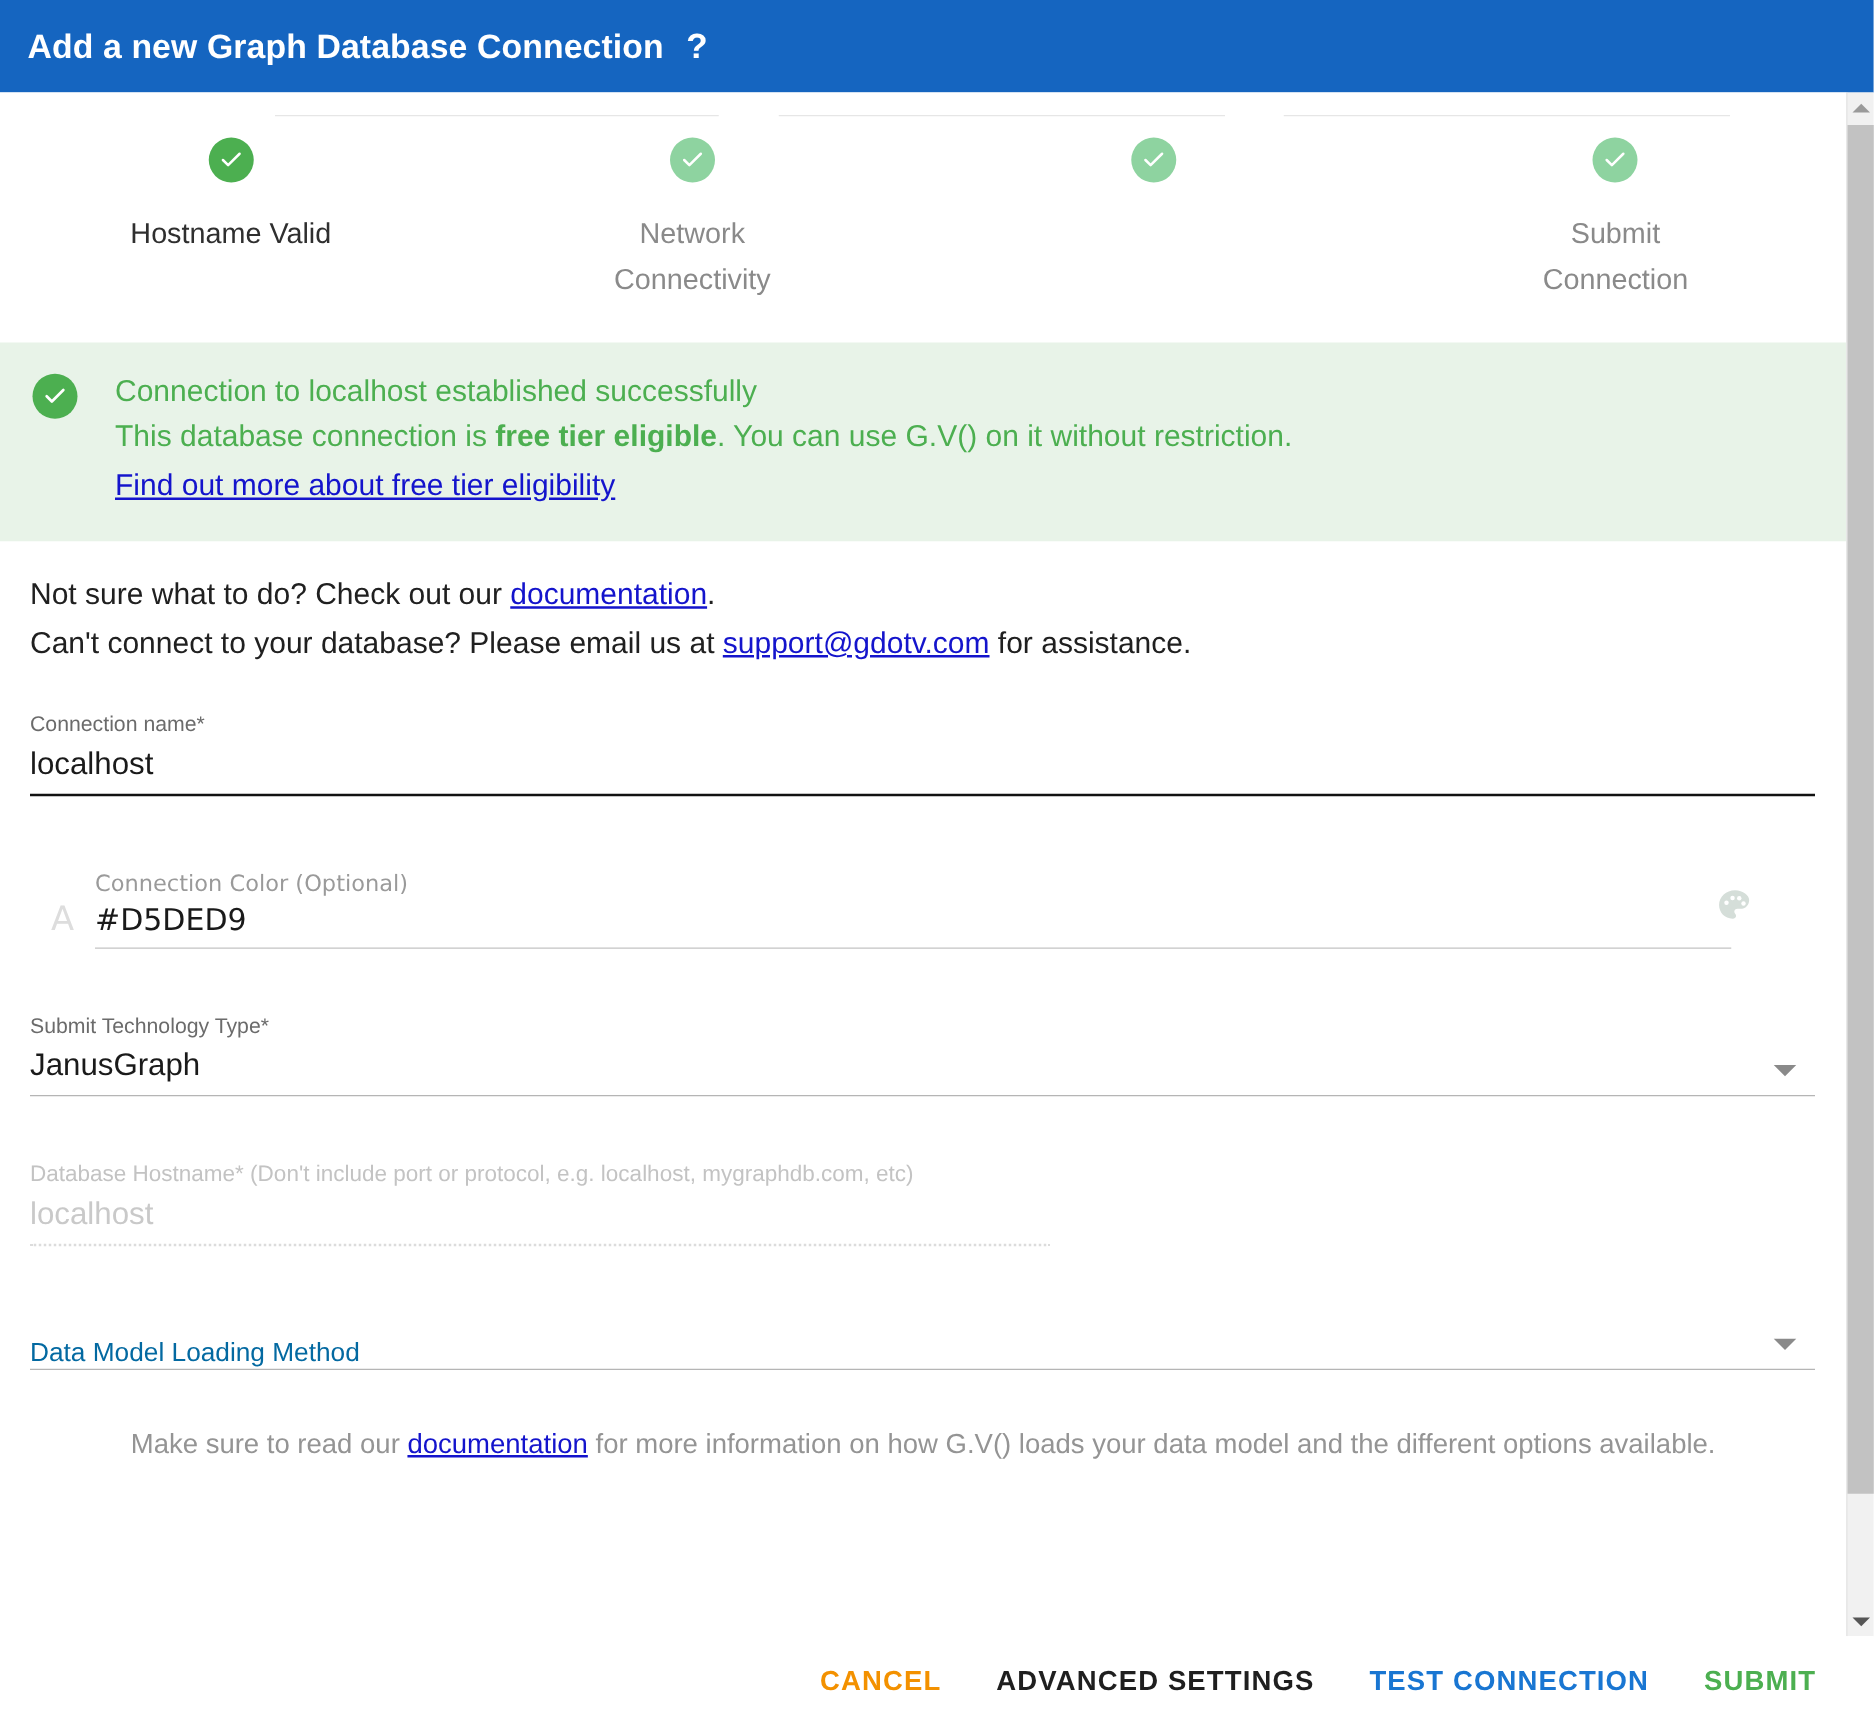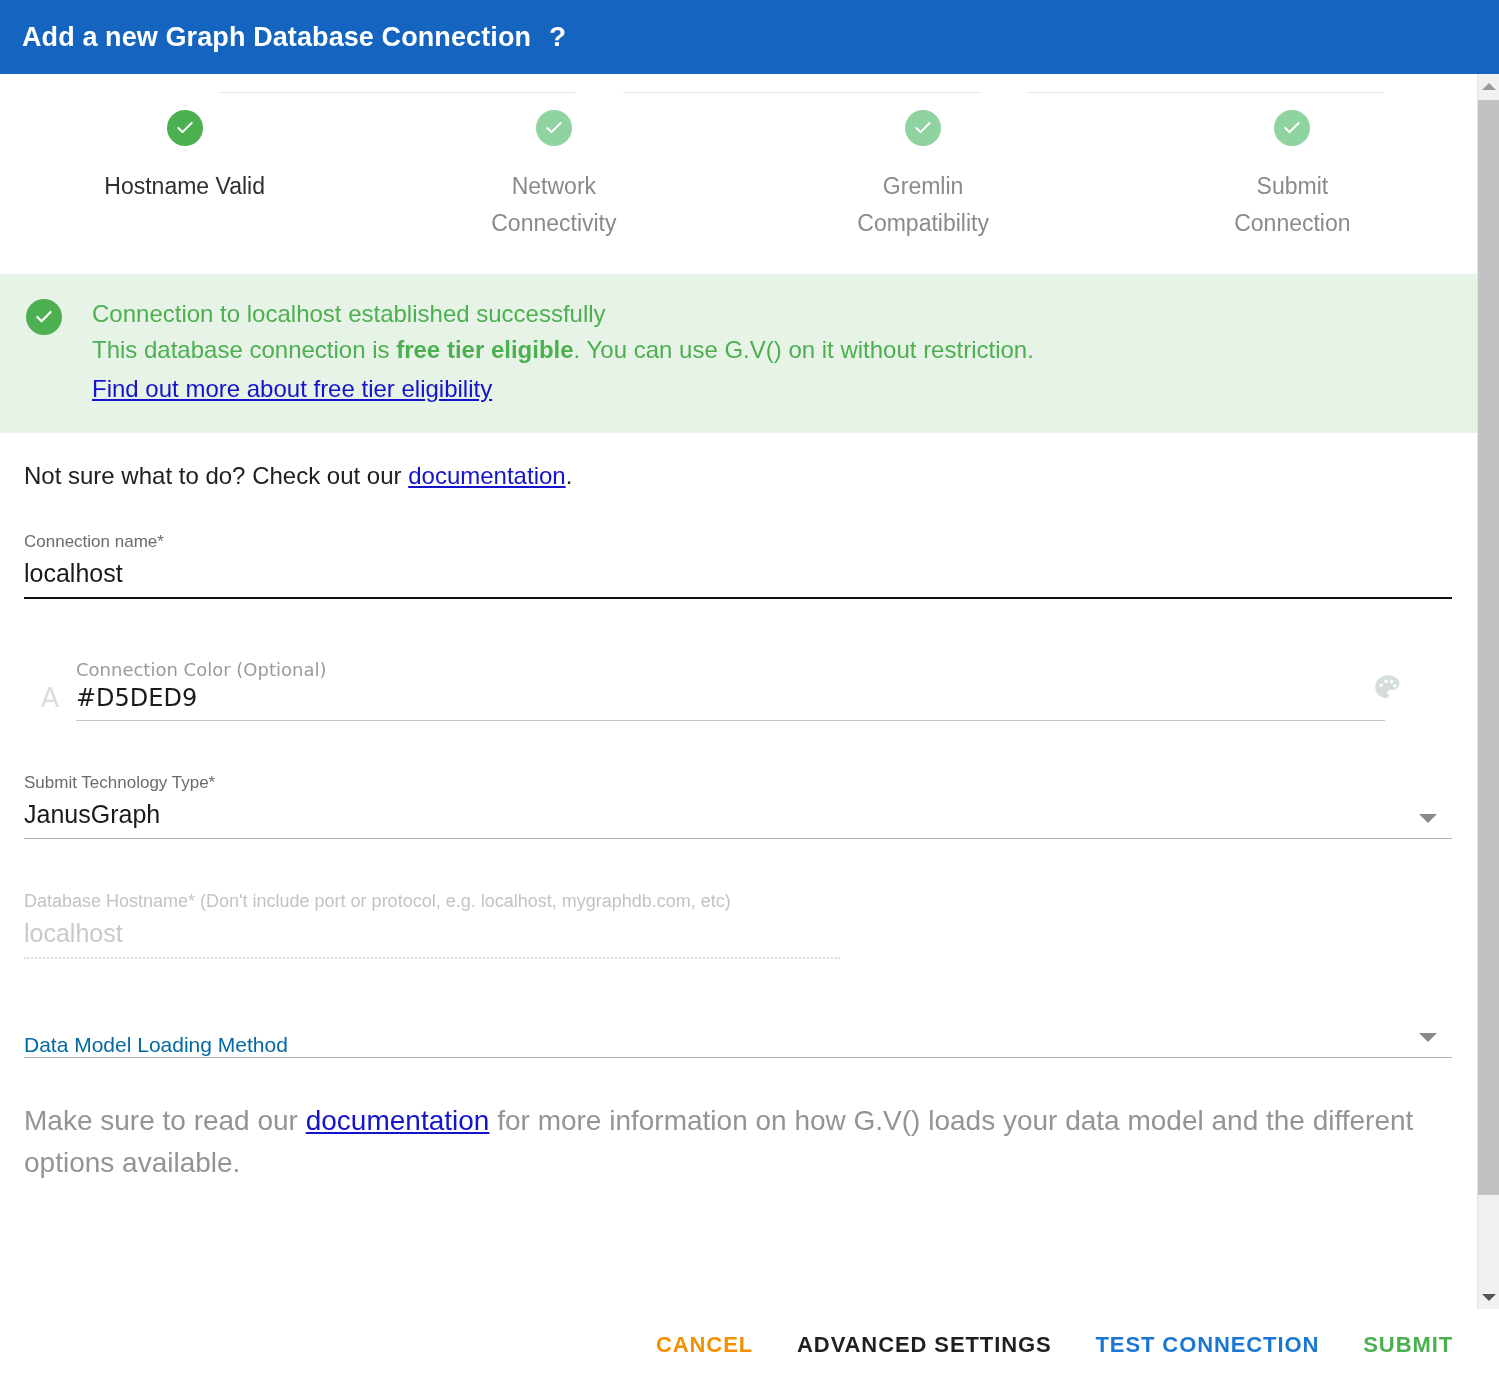--- a/index.html
+++ b/index.html
@@ -234,23 +234,24 @@
     width: 816px;
   }
 
   .field-model { margin-top: 74px; }
   .field-model .field-label { font-size: 21px; color: #0369a1; }
   .field-model .field-value { margin-top: 24px; font-size: 24px; }
   .field-model .underline { height: 1px; background: #b5b5b5; width: 1428px; }
 
   .footer-note {
     margin-top: 42px;
-    font-size: 28px;
+    font-size: 22px;
     color: #949494;
     line-height: 1.5;
+    text-align: center;
   }
   .footer-note a { color: #1414cc; text-decoration: underline; cursor: pointer; }
 
   
   .scrollbar {
     position: absolute;
     top: 74px;
     right: 0;
     width: 22px;
     height: 1235px;
@@ -352,24 +353,20 @@
           <div>Connectivity</div>
         </div>
       </div>
 
       <div class="step">
         <div class="step-circle">
           <svg width="20" height="20" viewBox="0 0 24 24">
               <path d="M20 6L9 17l-5-5" fill="none" stroke="#ffffff" stroke-width="2.4" stroke-linecap="round" stroke-linejoin="round"></path>
             </svg>
         </div>
-        <div class="step-label">
-          <div>Gremlin</div>
-          <div>Compatibility</div>
-        </div>
       </div>
 
       <div class="step">
         <div class="step-circle">
           <svg width="20" height="20" viewBox="0 0 24 24">
               <path d="M20 6L9 17l-5-5" fill="none" stroke="#ffffff" stroke-width="2.4" stroke-linecap="round" stroke-linejoin="round"></path>
             </svg>
         </div>
         <div class="step-label">
           <div>Submit</div>
@@ -388,20 +385,21 @@
     <div class="banner-texts">
       <div class="banner-line">Connection to localhost established successfully</div>
       <div class="banner-line"><span>This database connection is </span><b>free tier eligible</b><span>. You can use G.V() on it without restriction.</span></div>
       <span class="banner-link">Find out more about free tier eligibility</span>
     </div>
   </div>
 
   <div class="content">
 
     <div class="help-text"><span>Not sure what to do? Check out our </span><a>documentation</a><span>.</span></div>
+    <div class="help-text"><span>Can't connect to your database? Please email us at </span><a>support@gdotv.com</a><span> for assistance.</span></div>
 
     <div class="field field-name">
       <label class="field-label">Connection name*</label>
       <input class="field-value" type="text" value="localhost" style="">
       <div class="underline"></div>
     </div>
 
     <div class="color-row">
       <div class="color-prefix">A</div>
       <div class="color-field field">

